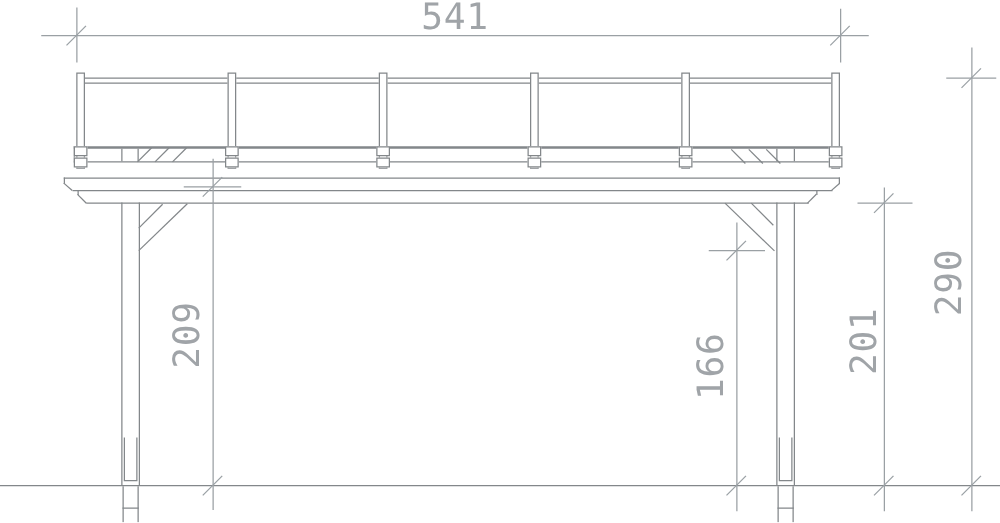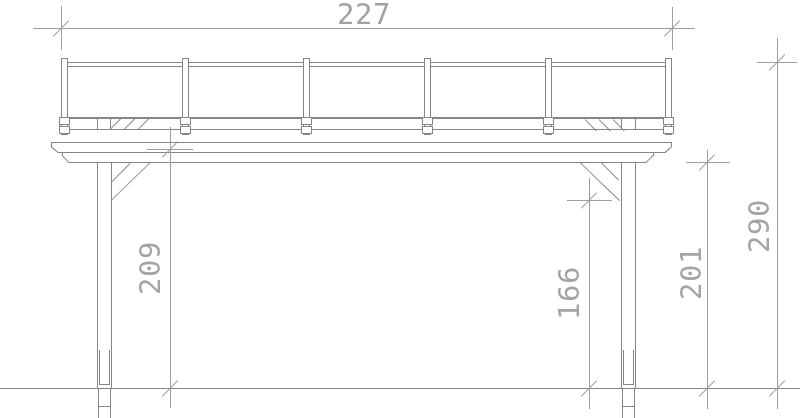--- a/index.html
+++ b/index.html
@@ -137,21 +137,21 @@
     <div class="diag" style="left:580px; top:162px; width:55px; transform:rotate(44deg);"></div>
     <div class="diag" style="left:601px; top:162px; width:25px; transform:rotate(45deg);"></div>
   </div>
 
   <div>
     <div class="dl" style="left:33px; top:28px; width:662px; height:1px;"></div>
     <div class="dl" style="left:61px; top:6px; width:1px; height:44px;"></div>
     <div class="dl" style="left:672px; top:7px; width:1px; height:43px;"></div>
     <div class="tick" style="left:50px; top:28px;"></div>
     <div class="tick" style="left:661px; top:28px;"></div>
-    <div class="dimtext" style="left:364px; top:14px;">227</div>
+    <div class="dimtext" style="left:364px; top:14px;">541</div>
   </div>
 
   <div>
     <div class="dl" style="left:170px; top:127px; width:1px; height:281px;"></div>
     <div class="dl" style="left:147px; top:149px; width:46px; height:1px;"></div>
     <div class="tick" style="left:159px; top:149px;"></div>
     <div class="tick" style="left:159px; top:388px;"></div>
     <div class="dimtext v" style="left:150px; top:268px;">209</div>
   </div>
 

